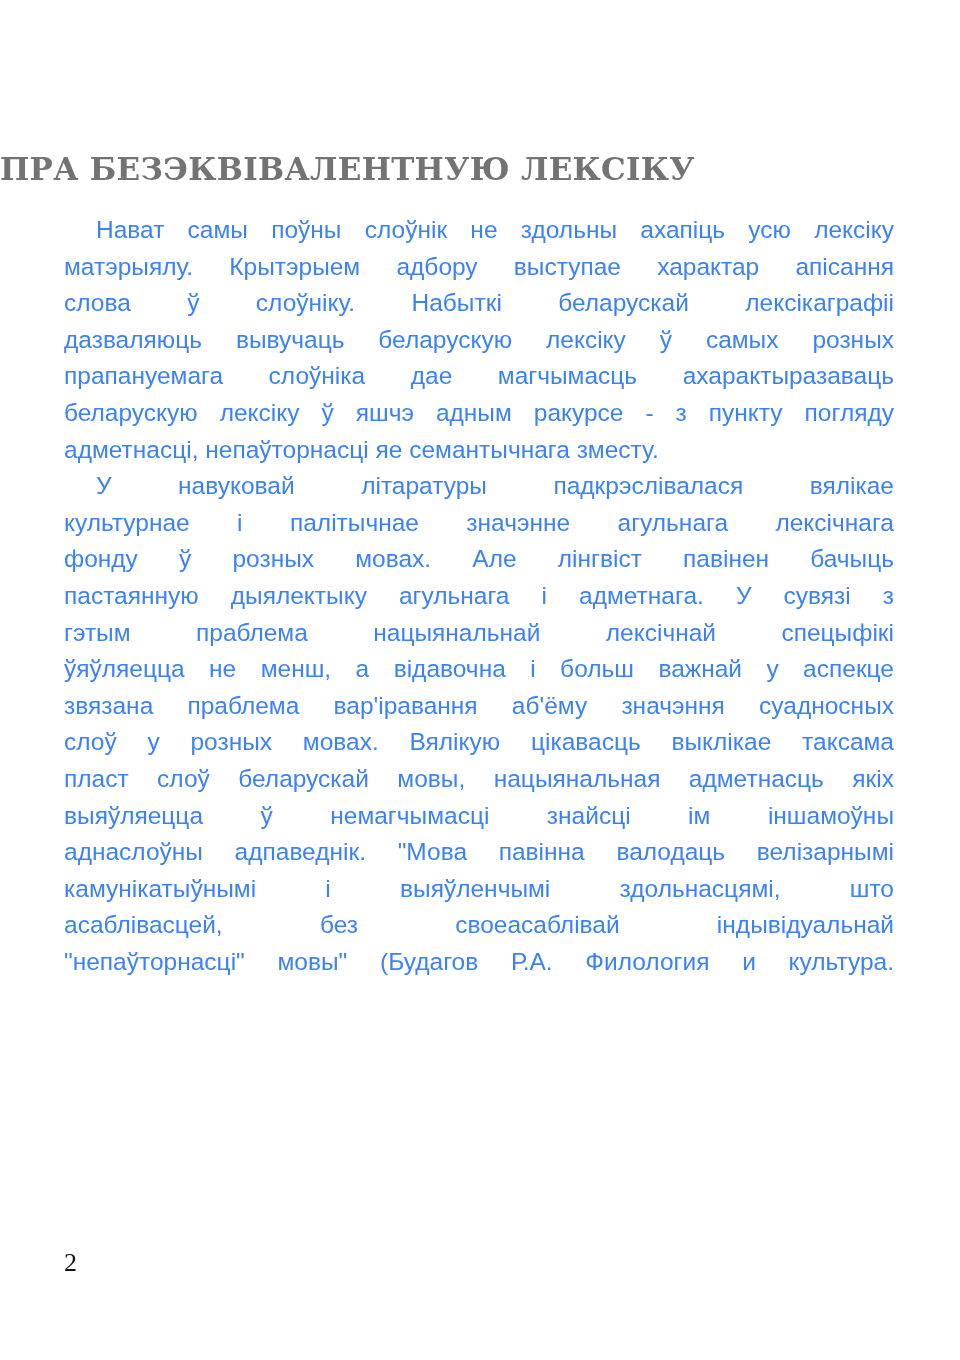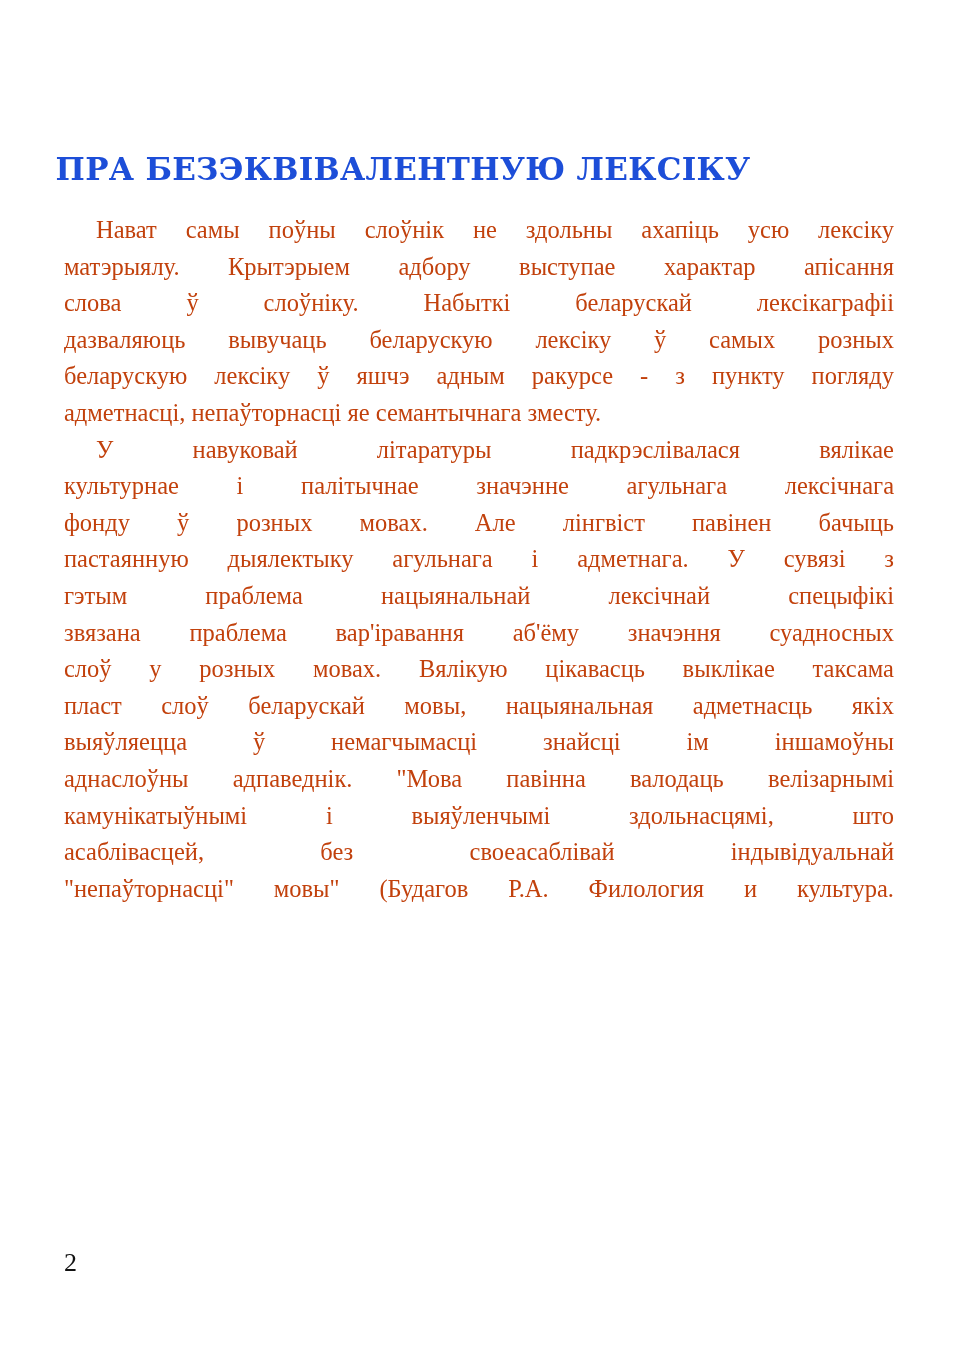--- a/index.html
+++ b/index.html
@@ -1,25 +1,25 @@
 <!DOCTYPE html>
 <html><head>
   <meta charset="utf-8">
   <style>
     html, body { margin: 0; padding: 0; background: #ffffff; }
     body { width: 960px; height: 1360px; position: relative; overflow: hidden; color: #1a1a1a; }
     .page-title {
-      position: absolute; left: 0; top: 130px; width: 806px; text-align: center;
+      position: absolute; left: 0; top: 130px; width: 806px; text-align: left;
       font-family: "DejaVu Serif", serif; font-weight: bold; font-size: 31px;
-      letter-spacing: 0.3px; color: #1d4ed8;
+      letter-spacing: 0.3px; color: #737373;
     }
     .body-text {
       position: absolute; left: 64px; top: 212px; width: 830px;
-      font-family: Liberation Serif, serif; font-size: 24.5px; line-height: 36.6px;
-      color: #c2410c;
+      font-family: Liberation Sans, sans-serif; font-size: 24.5px; line-height: 36.6px;
+      color: #3b82f6;
     }
     .line {
       display: block; height: 36.6px; white-space: nowrap;
       text-align: justify; text-align-last: justify;
     }
     .line.indent { padding-left: 32px; }
     .line.last { text-align-last: left; }
     .page-number {
       position: absolute; left: 64px; top: 1248px;
       font-family: "Liberation Serif", serif; font-size: 26px; color: #111;
@@ -29,29 +29,31 @@
 <body>
 
 <h1 class="page-title">ПРА БЕЗЭКВІВАЛЕНТНУЮ ЛЕКСІКУ</h1>
 
 <div class="body-text">
   <div>
     <span class="line indent">Нават самы поўны слоўнік не здольны ахапіць усю лексіку</span>
     <span class="line">матэрыялу. Крытэрыем адбору выступае характар апісання</span>
     <span class="line">слова ў слоўніку. Набыткі беларускай лексікаграфіі</span>
     <span class="line">дазваляюць вывучаць беларускую лексіку ў самых розных</span>
+    <span class="line">прапануемага слоўніка дае магчымасць ахарактыразаваць</span>
     <span class="line">беларускую лексіку ў яшчэ адным ракурсе - з пункту погляду</span>
     <span class="line last">адметнасці, непаўторнасці яе семантычнага зместу.</span>
   </div>
   <div>
     <span class="line indent">У навуковай літаратуры падкрэслівалася вялікае</span>
     <span class="line">культурнае і палітычнае значэнне агульнага лексічнага</span>
     <span class="line">фонду ў розных мовах. Але лінгвіст павінен бачыць</span>
     <span class="line">пастаянную дыялектыку агульнага і адметнага. У сувязі з</span>
     <span class="line">гэтым праблема нацыянальнай лексічнай спецыфікі</span>
+    <span class="line">ўяўляецца не менш, а відавочна і больш важнай у аспекце</span>
     <span class="line">звязана праблема вар'іравання аб'ёму значэння суадносных</span>
     <span class="line">слоў у розных мовах. Вялікую цікавасць выклікае таксама</span>
     <span class="line">пласт слоў беларускай мовы, нацыянальная адметнасць якіх</span>
     <span class="line">выяўляецца ў немагчымасці знайсці ім іншамоўны</span>
     <span class="line">аднаслоўны адпаведнік. "Мова павінна валодаць велізарнымі</span>
     <span class="line">камунікатыўнымі і выяўленчымі здольнасцямі, што</span>
     <span class="line">асаблівасцей, без своеасаблівай індывідуальнай</span>
     <span class="line">"непаўторнасці" мовы" (Будагов Р.А. Филология и культура.</span>
   </div>
 </div>

